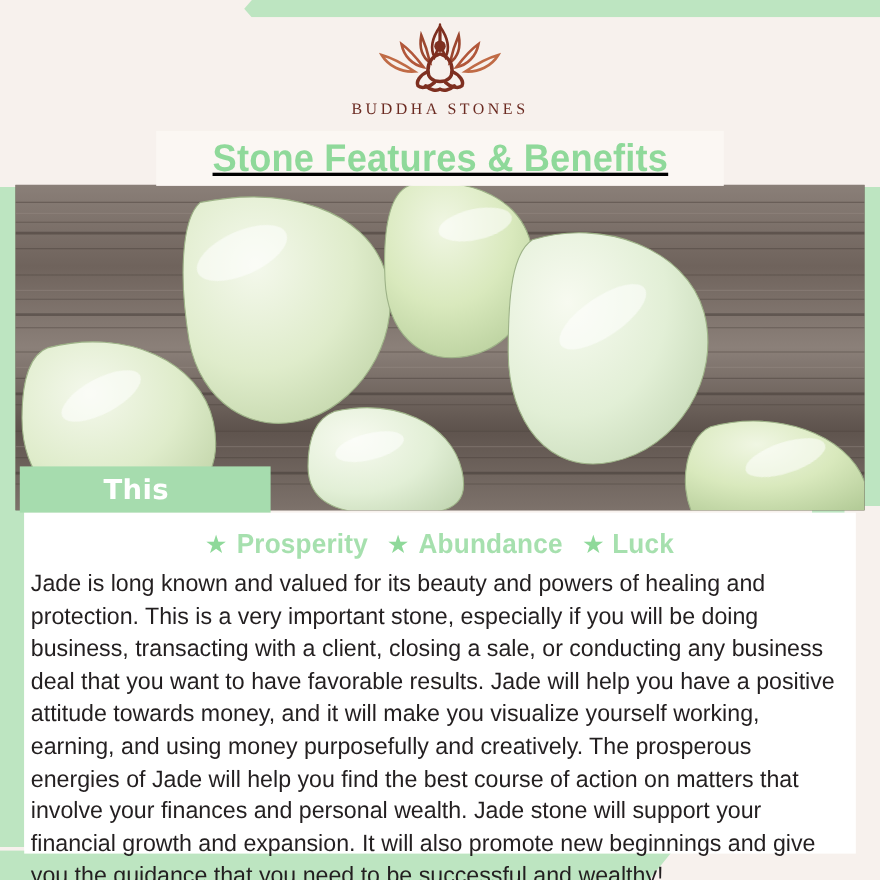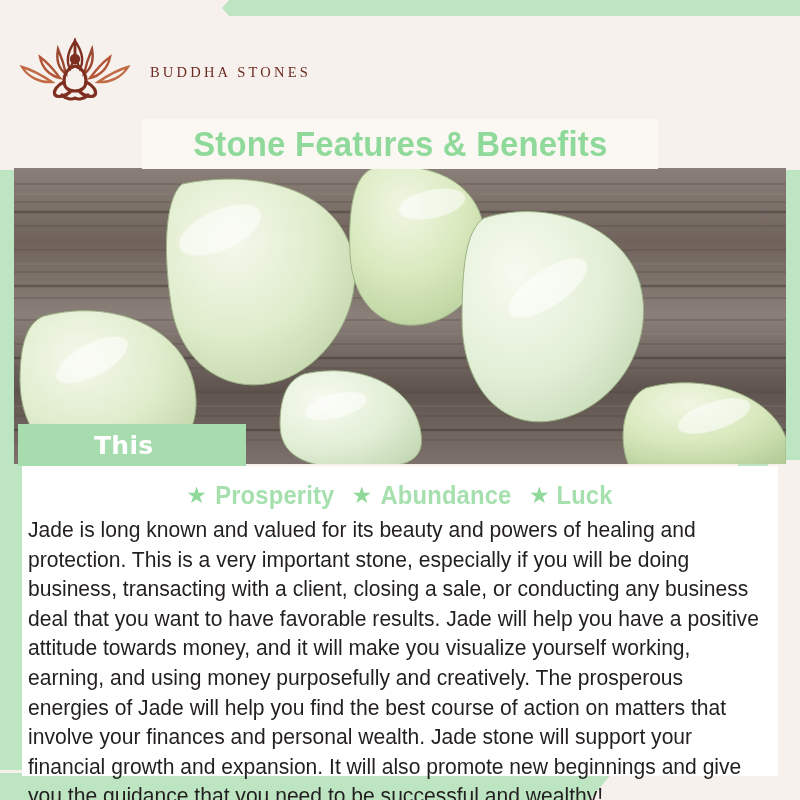--- a/index.html
+++ b/index.html
@@ -31,36 +31,36 @@
     clip-path:polygon(0 0, 100% 0, 100% 100%, 0 calc(100% - 28px));
   }
   #deco-bottom{
     top:773px;left:0;width:612px;height:27px;
     clip-path:polygon(0 0, 100% 0, calc(100% - 22px) 100%, 0 100%);
   }
 
   
   #header{
     position:absolute;top:0;left:0;width:800px;height:122px;
-    background:#f7f1ed;display:flex;flex-direction:row;
+    background:#f7f1ed;display:flex;flex-direction:column;
     align-items:center;justify-content:flex-start;padding-top:18px;
     box-sizing:border-box;z-index:3;
   }
   #header.masked{clip-path:polygon(0 0,215px 0,229px 16px,800px 16px,800px 122px,0 122px);}
   #logo-mark{width:150px;height:70px;}
   #logo-text{
     margin-top:4px;font-family:"Liberation Serif", serif;
     font-size:14.5px;letter-spacing:3.2px;color:#6b2b22;font-weight:400;
   }
 
   
   #title-banner{
     position:absolute;top:119px;left:142px;width:516px;height:50px;
     background:#fbf7f3;z-index:4;
-    display:flex;align-items:center;justify-content:center;
+    display:flex;align-items:center;justify-content:center;text-decoration:underline;
   }
   #title-text{
     font-family:"Liberation Sans Narrow","Liberation Sans", sans-serif;
     font-weight:bold;font-size:35px;color:#8fd99a;
     letter-spacing:.2px;white-space:nowrap;
     transform:scaleX(.94);
   }
 
   
   #photo{

